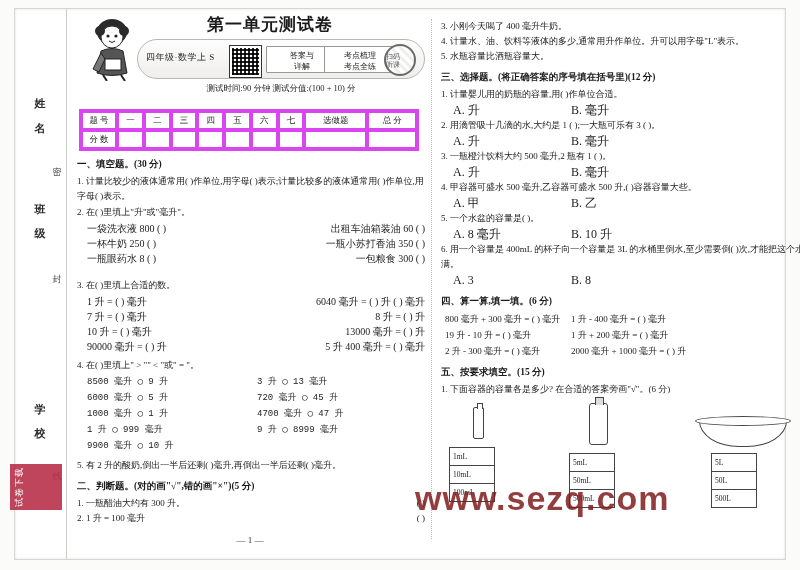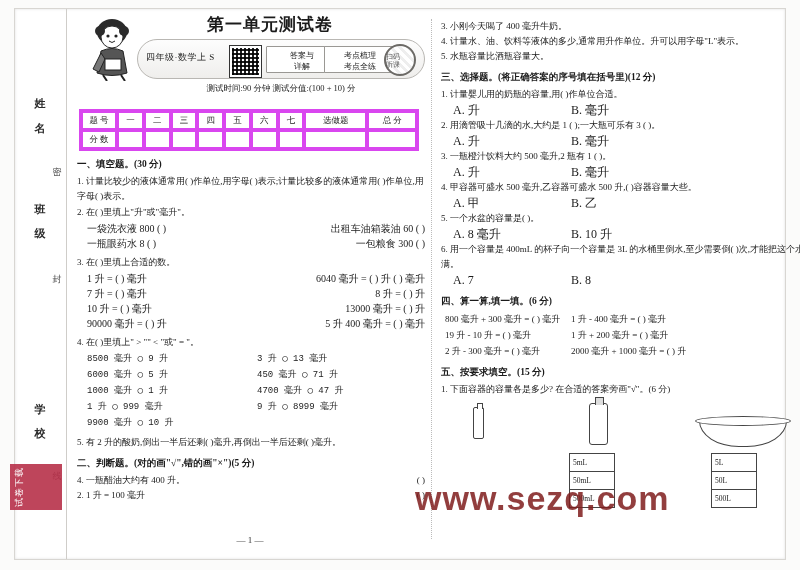--- a/index.html
+++ b/index.html
@@ -214,25 +214,29 @@
 
         <div class="sec">一、填空题。(30 分)</div>
         <div class="ln">1. 计量比较少的液体通常用(      )作单位,用字母(      )表示;计量比较多的液体通常用(      )作单位,用字母(      )表示。</div>
 
         <div class="ln">2. 在(      )里填上"升"或"毫升"。</div>
         <div class="tworow">
           <span>一袋洗衣液 800 (      )</span>
           <span>出租车油箱装油 60 (      )</span>
         </div>
         <div class="tworow">
+          <span>一杯牛奶 250 (      )</span>
+          <span>一瓶小苏打香油 350 (      )</span>
+        </div>
+        <div class="tworow">
           <span>一瓶眼药水 8 (      )</span>
           <span>一包粮食 300 (      )</span>
         </div>
 
-        <div class="ln" style="margin-top:4px;">3. 在(      )里填上合适的数。</div>
+        <div class="ln" style="margin-top:12px;">3. 在(      )里填上合适的数。</div>
         <div class="tworow">
           <span>1 升 = (      ) 毫升</span>
           <span>6040 毫升 = (      ) 升 (      ) 毫升</span>
         </div>
         <div class="tworow">
           <span>7 升 = (      ) 毫升</span>
           <span>8 升 = (      ) 升</span>
         </div>
         <div class="tworow">
           <span>10 升 = (      ) 毫升</span>
@@ -241,33 +245,33 @@
         <div class="tworow">
           <span>90000 毫升 = (      ) 升</span>
           <span>5 升 400 毫升 = (      ) 毫升</span>
         </div>
 
         <div class="ln" style="margin-top:4px;">4. 在(      )里填上" &gt; "" &lt; "或" = "。</div>
         <div class="cmp">
           <div>8500 毫升 ◯ 9 升</div>
           <div>3 升 ◯ 13 毫升</div>
           <div>6000 毫升 ◯ 5 升</div>
-          <div>450 毫升 ◯ 71 升</div>
+          <div>720 毫升 ◯ 45 升</div>
           <div>1000 毫升 ◯ 1 升</div>
           <div>4700 毫升 ◯ 47 升</div>
           <div>1 升 ◯ 999 毫升</div>
           <div>9 升 ◯ 8999 毫升</div>
           <div>9900 毫升 ◯ 10 升</div>
         </div>
 
         <div class="ln" style="margin-top:4px;">5. 有 2 升的酸奶,倒出一半后还剩(      )毫升,再倒出一半后还剩(      )毫升。</div>
 
         <div class="sec">二、判断题。(对的画"√",错的画"×")(5 分)</div>
         <div class="qline">
-          <span>4. 一瓶醋油大约有 400 升。</span>
+          <span>1. 一瓶醋油大约有 300 升。</span>
           <span class="pr">(      )</span>
         </div>
         <div class="qline">
           <span>2. 1 升 = 100 毫升</span>
           <span class="pr">(      )</span>
         </div>
 
         <div class="pagenum" style="width:350px;">— 1 —</div>
       </div>
 
@@ -313,21 +317,21 @@
         </div>
 
         <div class="ln">5. 一个水盆的容量是(      )。</div>
         <div class="optrow">
           <span>A. 8 毫升</span>
           <span>B. 10 升</span>
         </div>
 
         <div class="ln">6. 用一个容量是 400mL 的杯子向一个容量是 3L 的水桶里倒水,至少需要倒(      )次,才能把这个水桶倒满。</div>
         <div class="optrow">
-          <span>A. 7</span>
+          <span>A. 3</span>
           <span>B. 8</span>
         </div>
 
         <div class="sec">四、算一算,填一填。(6 分)</div>
         <div class="calcrow">
           <span>800 毫升 + 300 毫升 = (      ) 毫升</span>
           <span>1 升 - 400 毫升 = (      ) 毫升</span>
         </div>
         <div class="calcrow">
           <span>19 升 - 10 升 = (      ) 毫升</span>
@@ -339,20 +343,33 @@
         </div>
 
         <div class="sec">五、按要求填空。(15 分)</div>
         <div class="ln">1. 下面容器的容量各是多少? 在合适的答案旁画"√"。(6 分)</div>
 
         <div class="jars">
           <div class="bottlesm" style="left:34px;top:4px;"></div>
           <div class="bottlemd" style="left:150px;top:0px;"></div>
           <div class="basin" style="left:260px;top:16px;"></div>
 
+          <table class="tbl" style="position:absolute;left:10px;top:44px;">
+            <tbody>
+                <tr>
+                  <td>1mL</td>
+                </tr>
+            <tr>
+                  <td>10mL</td>
+                </tr>
+            <tr>
+                  <td>100mL</td>
+                </tr>
+          </tbody>
+            </table>
           <table class="tbl" style="position:absolute;left:130px;top:50px;">
             <tbody>
                 <tr>
                   <td>5mL</td>
                 </tr>
             <tr>
                   <td>50mL</td>
                 </tr>
             <tr>
                   <td>500mL</td>

